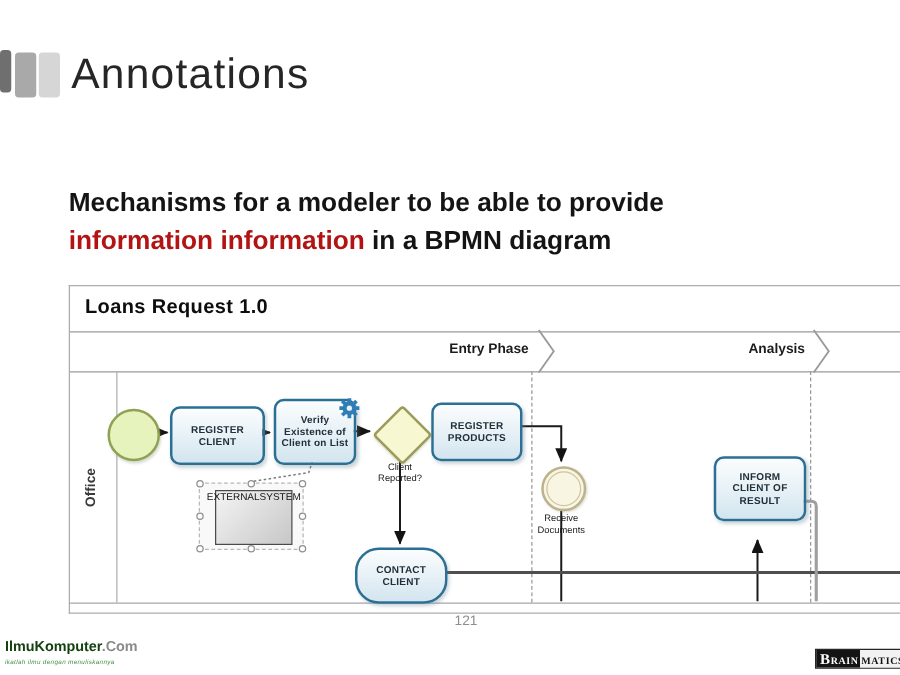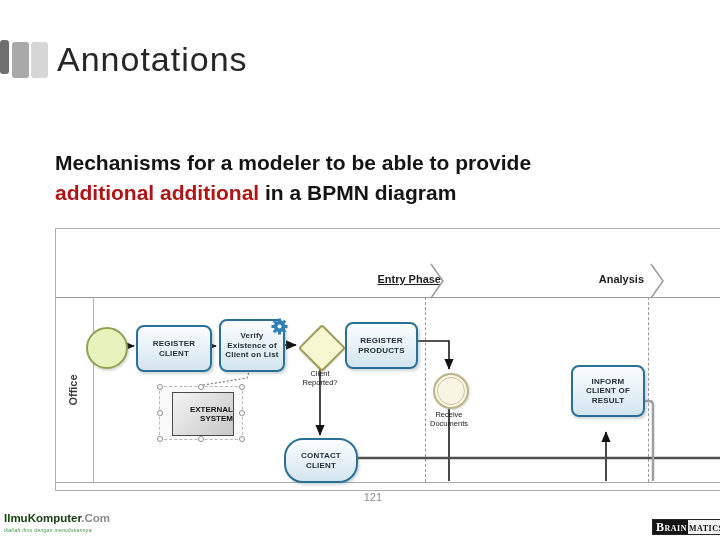--- a/index.html
+++ b/index.html
@@ -50,22 +50,22 @@
   .event-inter{position:absolute;left:377px;top:144px;width:32px;height:32px;border-radius:50%;
                background:#f8f5e3;border:2px solid #bcb28c;box-shadow:1px 1px 2px rgba(150,140,110,0.3);}
   .event-inter .inner{position:absolute;left:2px;top:2px;right:2px;bottom:2px;border-radius:50%;
                border:1.5px solid #cfc49e;}
   .gear{position:absolute;right:-6px;top:-4px;}
 
   .annot{position:absolute;left:103px;top:157px;width:82px;height:52px;
          border:1px dashed #b8b8b8;background:rgba(244,244,244,0.55);}
   .annot-box{position:absolute;left:12px;top:5px;width:60px;height:42px;
              border:1.5px solid #4a4a4a;background:linear-gradient(135deg,#f4f4f4 0%,#c7c7c7 100%);
-             display:flex;flex-direction:column;align-items:flex-end;justify-content:center;
-             font-size:8px;font-weight:700;color:#141414;line-height:9.5px;text-align:center;}
+             display:flex;align-items:flex-start;justify-content:center;
+             font-size:8px;font-weight:400;color:#141414;line-height:9.5px;text-align:center;}
   .handle{position:absolute;width:6px;height:6px;border-radius:50%;background:#fff;
           border:1px solid #8f8f8f;box-sizing:border-box;}
 
   
   .ik-logo{position:absolute;left:4px;top:511px;text-align:left;line-height:12px;}
   .ik-main{font-size:11.5px;font-weight:bold;color:#15400f;}
   .ik-suffix{font-size:11.5px;font-weight:bold;color:#8a8a8a;}
   .ik-tagline{font-size:5px;color:#3e8e41;font-style:italic;letter-spacing:0.3px;}
   .page-number{position:absolute;left:338px;top:491px;width:44px;text-align:right;
                font-size:11px;color:#8e8e8e;}
@@ -80,28 +80,31 @@
 
 <div class="slide">
 
   <div class="sq sq1"></div>
   <div class="sq sq2"></div>
   <div class="sq sq3"></div>
   <div class="page-title">Annotations</div>
 
   <div class="subtitle">
     <span>Mechanisms for a modeler to be able to provide</span><br>
-    <span class="hl">additional additional</span><span> in a BPMN diagram</span>
+    <span class="hl">information information</span><span> in a BPMN diagram</span>
   </div>
 
   <div class="diagram">
 
+    <div class="dg-titlebar">
+      <div class="dg-title">Loans Request 1.0</div>
+    </div>
 
     <div class="phase-band">
-      <div class="phase-label" style="left:268px;width:117px;text-decoration:underline;">Entry Phase</div>
+      <div class="phase-label" style="left:250px;width:117px;">Entry Phase</div>
       <svg class="chev" style="left:373px;" width="20" height="38">
         <polyline points="2,1 14,18 2,35" fill="none" stroke="#9a9a9a" stroke-width="1.5"></polyline>
       </svg>
       <div class="phase-label" style="left:470px;width:118px;">Analysis</div>
       <svg class="chev" style="left:593px;" width="20" height="38">
         <polyline points="2,1 14,18 2,35" fill="none" stroke="#9a9a9a" stroke-width="1.5"></polyline>
       </svg>
     </div>
 
     <div class="lane-line"></div>

